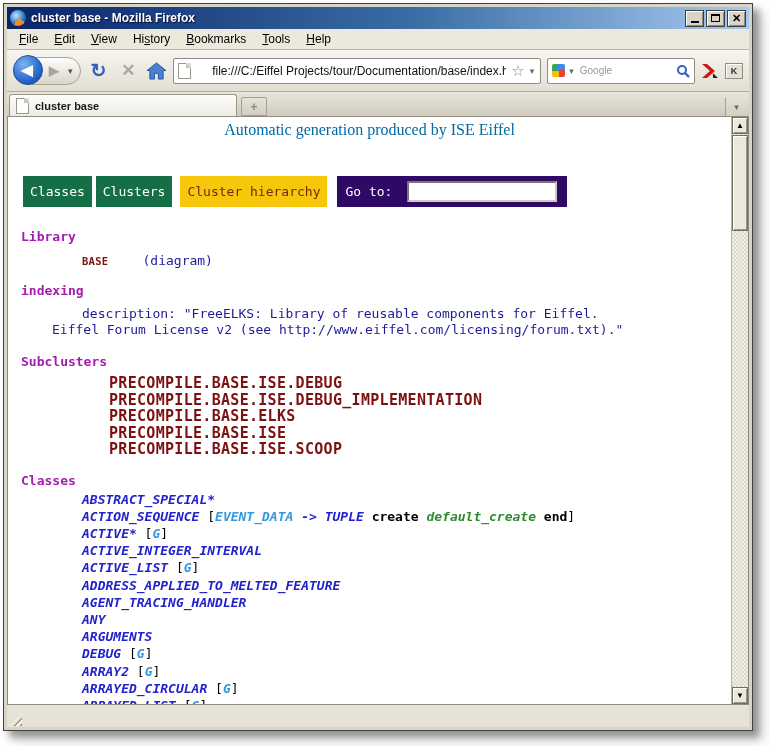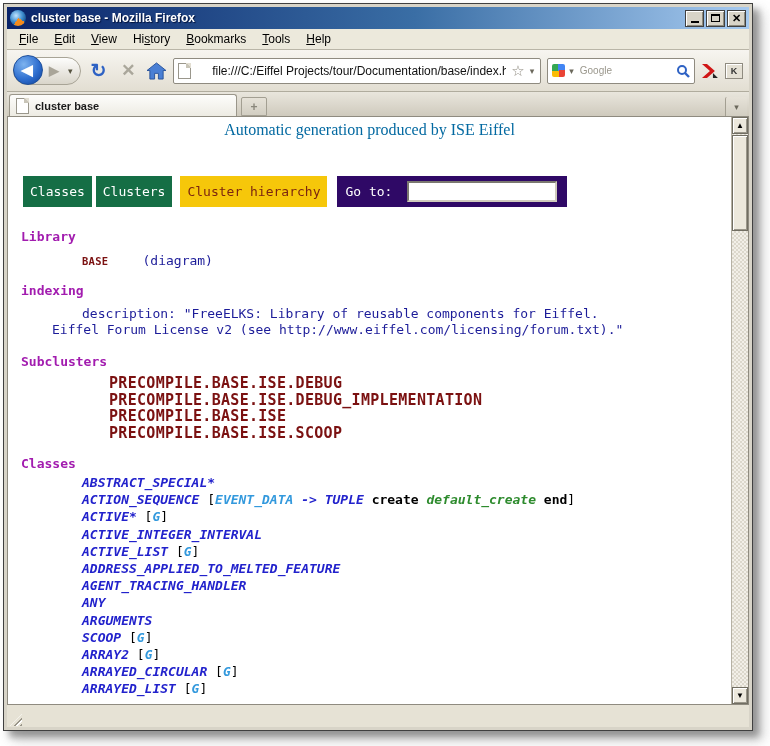--- a/index.html
+++ b/index.html
@@ -249,36 +249,37 @@
       </div>
 
       <div class="mt-sec sec-heading">indexing</div>
       <div class="mono-line idx-line1">description: "FreeELKS: Library of reusable components for Eiffel.</div>
       <div class="mono-line idx-line2">Eiffel Forum License v2 (see http://www.eiffel.com/licensing/forum.txt)."</div>
 
       <div class="mt-sec sec-heading" style="margin-top:16px">Subclusters</div>
       <div id="subclusters-list" style="margin-top:6px">
           <div class="subc-item">PRECOMPILE.BASE.ISE.DEBUG</div>
           <div class="subc-item">PRECOMPILE.BASE.ISE.DEBUG_IMPLEMENTATION</div>
+          <div class="subc-item">PRECOMPILE.BASE.ELKS</div>
           <div class="subc-item">PRECOMPILE.BASE.ISE</div>
           <div class="subc-item">PRECOMPILE.BASE.ISE.SCOOP</div>
         </div>
 
       <div class="sec-heading" style="margin-top:15px">Classes</div>
       <div id="classes-list" style="margin-top:3px">
           <div class="class-item"><span class="seg-class">ABSTRACT_SPECIAL*</span></div>
           <div class="class-item"><span class="seg-class">ACTION_SEQUENCE</span><span class="seg-plain"> [</span><span class="seg-generic">EVENT_DATA</span><span class="seg-class"> -&gt; </span><span class="seg-class">TUPLE</span><span class="seg-plain"> </span><span class="seg-keyword">create</span><span class="seg-plain"> </span><span class="seg-feature">default_create</span><span class="seg-plain"> </span><span class="seg-keyword">end</span><span class="seg-plain">]</span></div>
           <div class="class-item"><span class="seg-class">ACTIVE*</span><span class="seg-plain"> [</span><span class="seg-generic">G</span><span class="seg-plain">]</span></div>
           <div class="class-item"><span class="seg-class">ACTIVE_INTEGER_INTERVAL</span></div>
           <div class="class-item"><span class="seg-class">ACTIVE_LIST</span><span class="seg-plain"> [</span><span class="seg-generic">G</span><span class="seg-plain">]</span></div>
           <div class="class-item"><span class="seg-class">ADDRESS_APPLIED_TO_MELTED_FEATURE</span></div>
           <div class="class-item"><span class="seg-class">AGENT_TRACING_HANDLER</span></div>
           <div class="class-item"><span class="seg-class">ANY</span></div>
           <div class="class-item"><span class="seg-class">ARGUMENTS</span></div>
-          <div class="class-item"><span class="seg-class">SCOOP</span><span class="seg-plain"> [</span><span class="seg-generic">G</span><span class="seg-plain">]</span></div>
+          <div class="class-item"><span class="seg-class">DEBUG</span><span class="seg-plain"> [</span><span class="seg-generic">G</span><span class="seg-plain">]</span></div>
           <div class="class-item"><span class="seg-class">ARRAY2</span><span class="seg-plain"> [</span><span class="seg-generic">G</span><span class="seg-plain">]</span></div>
           <div class="class-item"><span class="seg-class">ARRAYED_CIRCULAR</span><span class="seg-plain"> [</span><span class="seg-generic">G</span><span class="seg-plain">]</span></div>
           <div class="class-item"><span class="seg-class">ARRAYED_LIST</span><span class="seg-plain"> [</span><span class="seg-generic">G</span><span class="seg-plain">]</span></div>
         </div>
 
     </div>
 
     <div class="scrollbar">
       <div class="scroll-btn">▲</div>
       <div class="scroll-thumb"></div>

